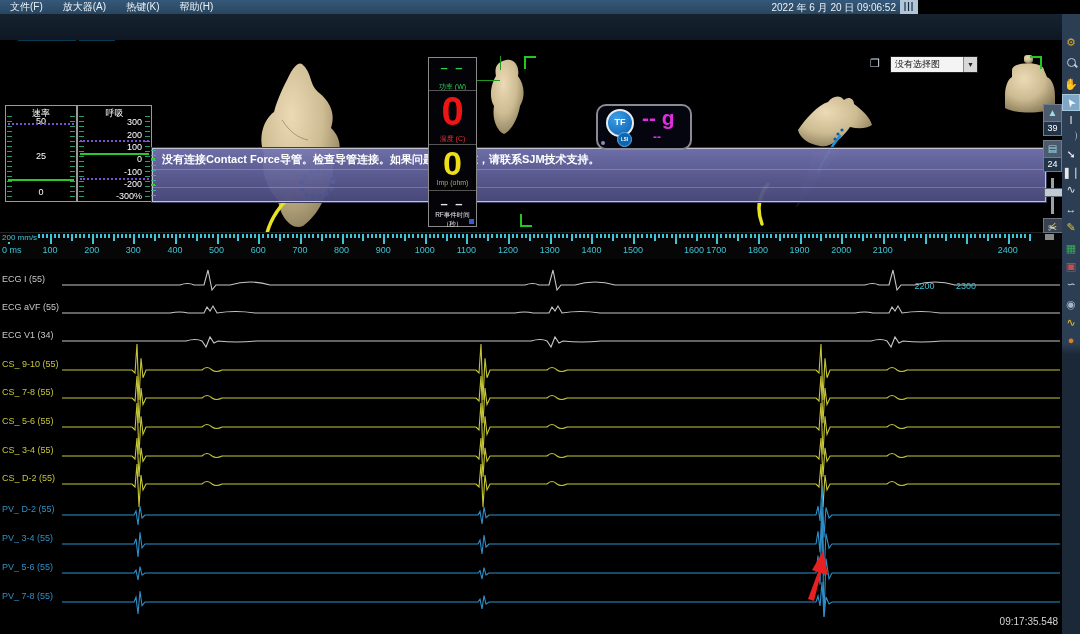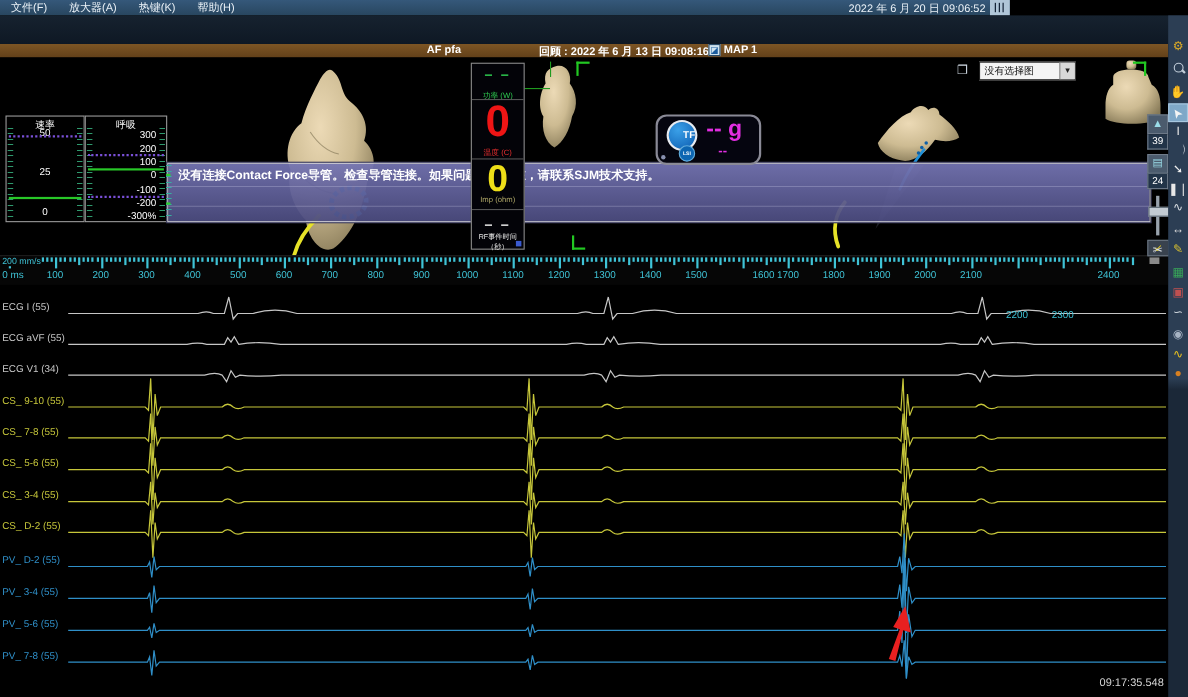--- a/index.html
+++ b/index.html
@@ -44,21 +44,21 @@
   .m-val-r{position:absolute;left:0;right:0;top:33px;color:#ee1515;font-size:40px;line-height:40px;}
   .m-lab-r{position:absolute;left:0;right:0;top:76px;color:#ee3030;font-size:7px;font-weight:normal;}
   .m-val-y{position:absolute;left:0;right:0;top:88px;color:#eede18;font-size:34px;line-height:34px;}
   .m-lab-y{position:absolute;left:0;right:0;top:121px;color:#b0a868;font-size:7px;font-weight:normal;}
   .m-dash-w{position:absolute;left:0;right:0;top:138px;color:#e8e8e8;font-size:13px;letter-spacing:2px;}
   .m-lab-w{position:absolute;left:0;right:0;top:153px;color:#e8e8e8;font-size:6.5px;font-weight:normal;}
   .m-bluesq{position:absolute;right:2px;bottom:2px;width:5px;height:5px;background:#3a5ad0;}
   
   .tfpanel{left:596px;top:104px;width:92px;height:42px;border:2px solid #8a8a96;border-radius:10px;background:#05050f;z-index:6;}
   .tf-circle{position:absolute;left:8px;top:3px;width:24px;height:24px;border-radius:50%;background:radial-gradient(circle at 35% 30%,#3aa0e8,#0c5cb0);
-             border:2px solid #e8ecf2;color:#fff;font-size:9px;font-weight:bold;text-align:right;line-height:23px;}
+             border:2px solid #e8ecf2;color:#fff;font-size:9px;font-weight:bold;text-align:center;line-height:23px;}
   .lsi-circle{position:absolute;left:19px;top:26px;width:13px;height:13px;border-radius:50%;background:#0d66b2;border:1px solid #63aede;
               color:#fff;font-size:4.5px;font-weight:bold;text-align:center;line-height:13px;}
   .tf-force{position:absolute;left:44px;top:0px;color:#e22ee2;font-size:21px;font-weight:bold;}
   .tf-sub{position:absolute;left:55px;top:24px;color:#e22ee2;font-size:12px;font-weight:bold;}
   .tf-dot{position:absolute;left:3px;bottom:3px;width:4px;height:4px;border-radius:50%;background:#8890b0;}
   
   .mapdd-ic{left:870px;top:57px;font-size:11px;color:#cfd8e2;z-index:6;}
   .mapdd{left:890px;top:56px;width:86px;height:15px;background:#f4f4f4;border:1px solid #202020;color:#111;
          font-size:9px;display:flex;align-items:center;z-index:6;}
   .mapdd .val{flex:1;padding-left:4px;}
@@ -187,28 +187,20 @@
   <div class="dd dd-pv abs">
     <span class="val">PV</span>
     <span class="arw">▼</span>
   </div>
   <div class="dd dd-d abs">
     <span class="val">D</span>
     <span class="arw">▼</span>
   </div>
   <div class="jump-btn abs">⇤</div>
 
-  <div class="reviewbar abs">
-    <span class="rv-study">AF pfa</span>
-    <span class="rv-text">回顾 : 2022 年 6 月 13 日 09:08:16</span>
-    <span class="rv-map">
-      <span class="map-ic">◪</span>
-      <span>MAP 1</span>
-    </span>
-  </div>
 
   <div class="gauge" id="g-rate" style="left:5px;top:105px;width:70px;height:95px;">
     <div class="gtitle">速率</div>
     <div class="gticks l"></div>
     <div class="gticks r"></div>
   <div class="grl" style="top:10px;">50</div>
       <div class="grl" style="top:45px;">25</div>
       <div class="grl" style="top:81px;">0</div>
       <div class="dotline" style="top:17px;"></div>
       <div class="greenline" style="top:73px;"></div>

